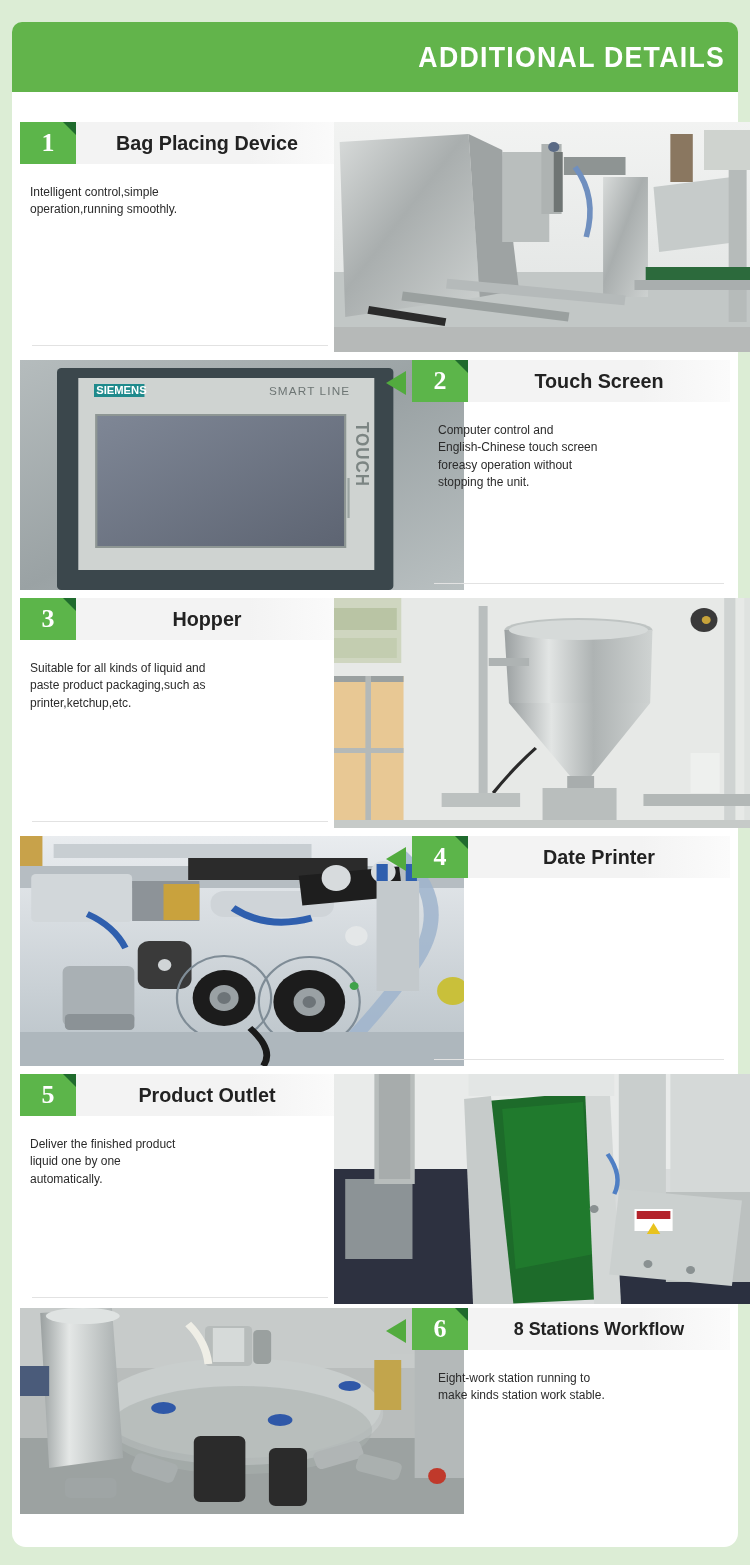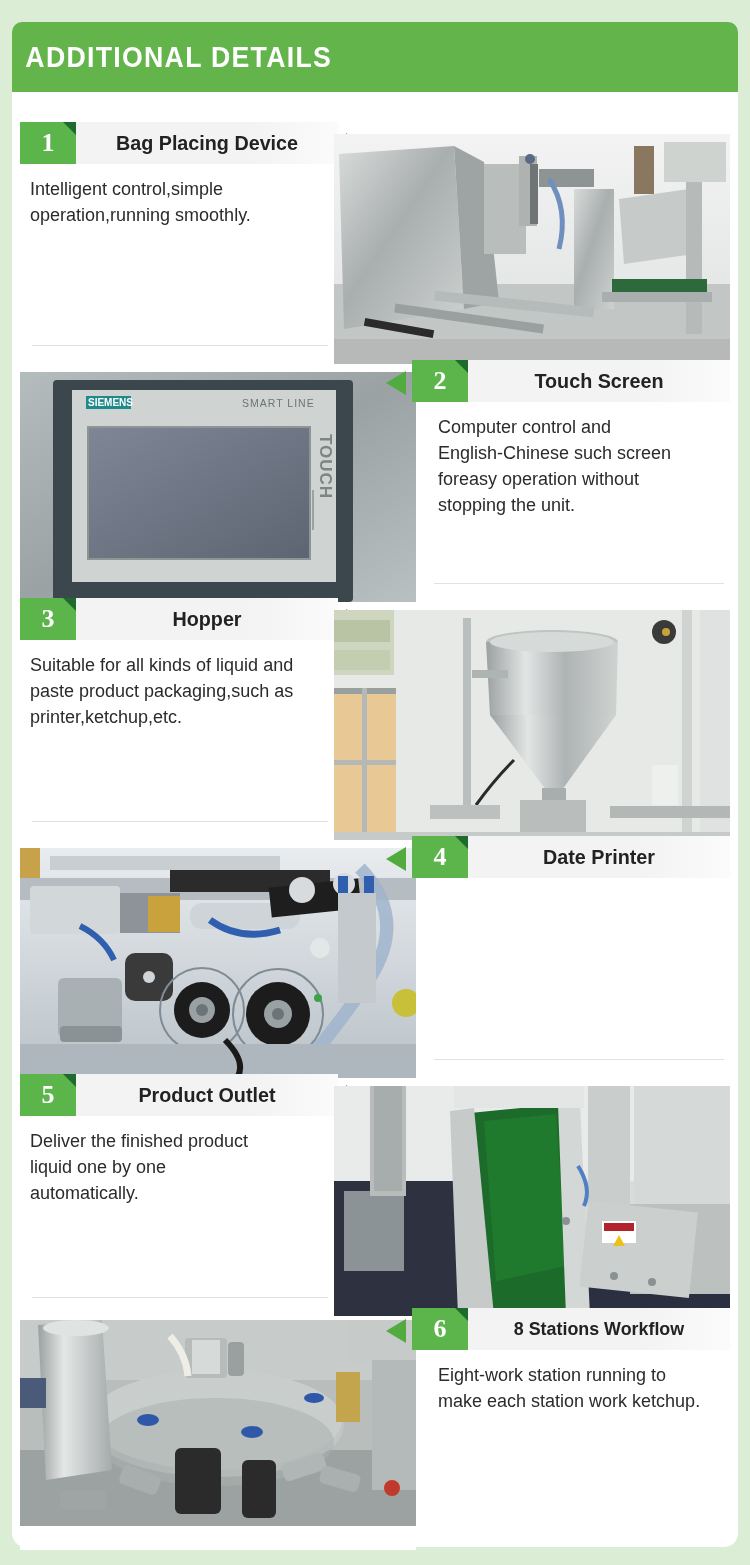--- a/index.html
+++ b/index.html
@@ -23,21 +23,21 @@
   .header-bar {
     position: absolute;
     left: 12px;
     top: 22px;
     width: 726px;
     height: 70px;
     background: #62b44b;
     border-radius: 10px 10px 0 0;
     display: flex;
     align-items: center;
-    justify-content: flex-start;
+    justify-content: flex-end;
   }
   .header-title {
     color: #ffffff;
     font-size: 29px;
     font-weight: bold;
     letter-spacing: 1.4px;
     font-family: "Liberation Sans Narrow", "Liberation Sans", sans-serif;
     transform: scaleX(0.92);
     text-align: center;
   }
@@ -141,48 +141,47 @@
     border-bottom: 12px solid transparent;
   }
   .arrow.left {
     left: 374px;
     border-right: 20px solid #52ab3e;
     border-top: 12px solid transparent;
     border-bottom: 12px solid transparent;
   }
 
   .desc {
-    margin-top: 12px;
+    margin-top: 20px;
     padding: 0 10px 0 10px;
     color: #2b2b2b;
-    font-size: 18px;
+    font-size: 12px;
     line-height: 1.45;
     white-space: pre-line;
   }
   .desc.indent { padding-left: 26px; }
 
   .divider {
     position: absolute;
     left: 12px;
     bottom: 6px;
     width: 296px;
     height: 1px;
     background: #e2e2e2;
   }
   .textcol.right .divider { left: 22px; width: 290px; }
 
   
   .photo {
     position: absolute;
     top: 0;
-    width: 396px;
+    width: 444px;
     height: 230px;
     overflow: hidden;
     background: #3b82f6;
-    margin-top: 12px;
   }
   .photo.right { left: 322px; }
   .photo.left  { left: 8px; }
 
   .photo svg { display: block; width: 100%; height: 100%; }
 </style>
 </head>
 <body>
 
 <div class="page">
@@ -273,21 +272,21 @@
       <div class="arrow left"></div>
       <div class="textcol right">
         <div class="headstrip">
           <div class="badge">
             <span class="badge-num">2</span>
             <span class="fold"></span>
           </div>
           <div class="head-label">Touch Screen</div>
         </div>
         <div class="desc indent">Computer control and
-English-Chinese such screen
+English-Chinese touch screen
 foreasy operation without
 stopping the unit.</div>
         <div class="divider"></div>
       </div>
     </div>
 
     <div class="row r3">
       <div class="textcol left">
         <div class="headstrip">
           <div class="badge">
@@ -491,18 +490,18 @@
       <div class="arrow left"></div>
       <div class="textcol right">
         <div class="headstrip">
           <div class="badge">
             <span class="badge-num">6</span>
             <span class="fold"></span>
           </div>
           <div class="head-label small">8 Stations Workflow</div>
         </div>
         <div class="desc indent">Eight-work station running to
-make each station work ketchup.</div>
+make kinds station work stable.</div>
       </div>
     </div>
 
   </div>
 </div>
 
 </body></html>

